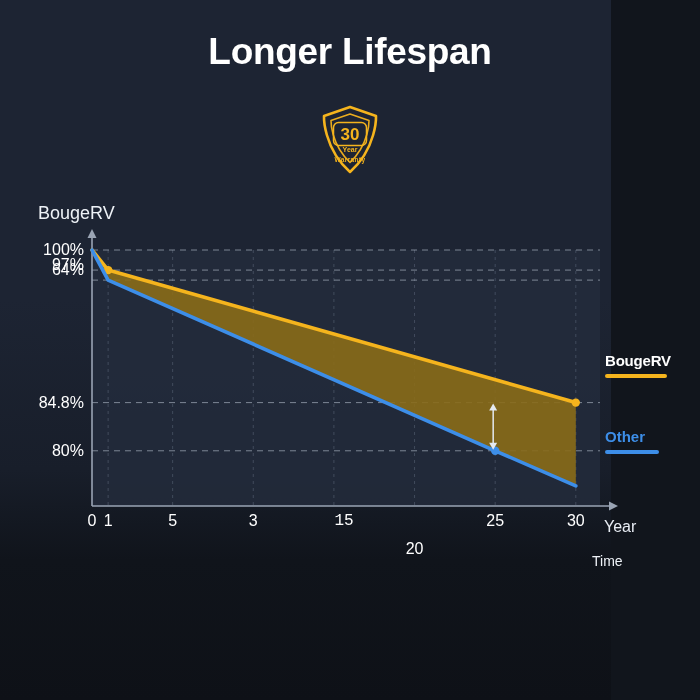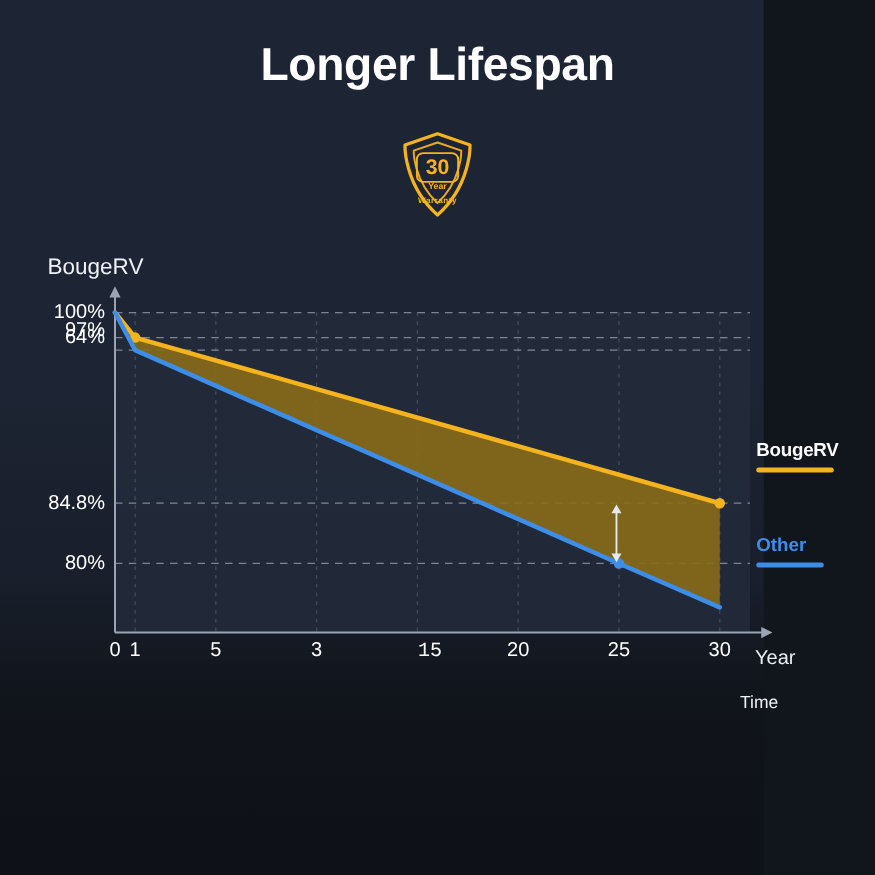--- a/index.html
+++ b/index.html
@@ -111,21 +111,21 @@
       <div class="ytick" style="top: 402.596px; width: 78px;">84.8%</div>
       <div class="ytick" style="top: 450.784px; width: 78px;">80%</div>
     </div>
 
   <div id="xlabels">
       <div class="xtick" style="left: 92px;">0</div>
       <div class="xtick" style="left: 108.127px;">1</div>
       <div class="xtick" style="left: 172.635px;">5</div>
       <div class="xtick" style="left: 253.27px;">3</div>
       <div class="xtick" style="left: 344px; font-family: Liberation Mono, monospace;">15</div>
-      <div class="xtick" style="left: 414.54px;">20</div>
+      <div class="xtick" style="left: 414.54px; margin-top: 28px;">20</div>
       <div class="xtick" style="left: 495.175px;">25</div>
       <div class="xtick" style="left: 575.81px;">30</div>
     </div>
 
   <svg id="chart-svg" width="700" height="700">
       <rect x="92" y="250" width="508" height="256" fill="#232b3c" opacity="0.85"></rect>
       <line x1="108.12698412698413" y1="250" x2="108.12698412698413" y2="506" stroke="#5b6678" stroke-width="1" stroke-dasharray="3 4" opacity="0.55"></line>
       <line x1="172.63492063492063" y1="250" x2="172.63492063492063" y2="506" stroke="#5b6678" stroke-width="1" stroke-dasharray="3 4" opacity="0.55"></line>
       <line x1="253.26984126984127" y1="250" x2="253.26984126984127" y2="506" stroke="#5b6678" stroke-width="1" stroke-dasharray="3 4" opacity="0.55"></line>
       <line x1="333.9047619047619" y1="250" x2="333.9047619047619" y2="506" stroke="#5b6678" stroke-width="1" stroke-dasharray="3 4" opacity="0.55"></line>

